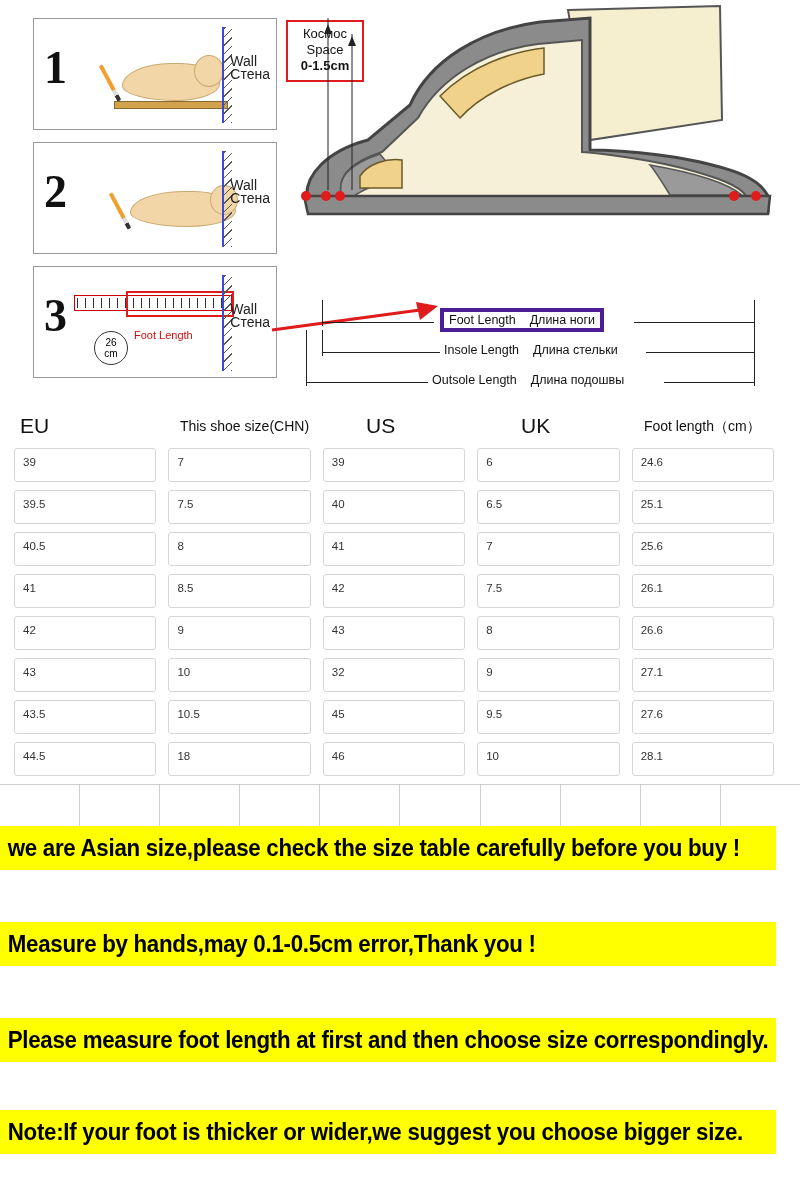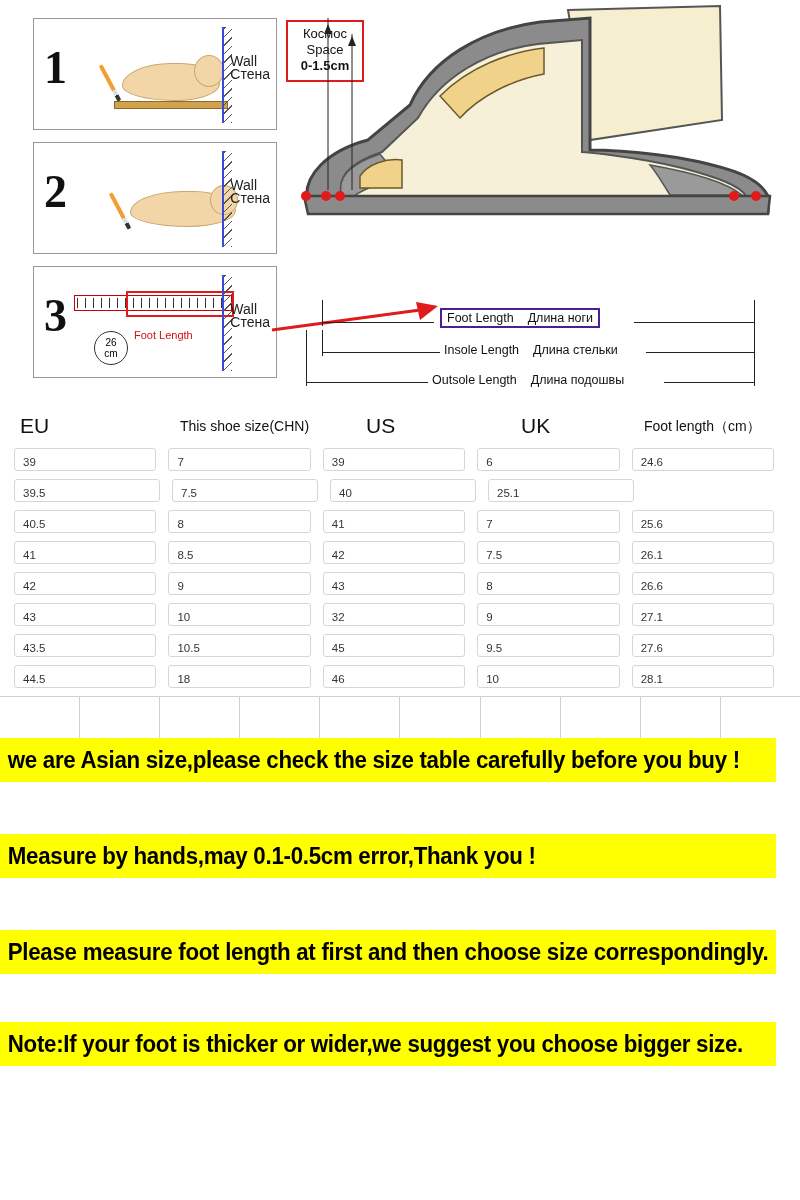--- a/index.html
+++ b/index.html
@@ -153,21 +153,21 @@
   .shoe-svg { display:block; }
 
   
   .meas {
     position: absolute;
     font-size: 12.5px;
     color: #111;
     white-space: nowrap;
   }
   .meas.boxed {
-    border: 2px solid #4c1d95;
+    border: 4px solid #4c1d95;
     padding: 1px 5px;
     background: #fff;
   }
   .dimline {
     position: absolute;
     height: 1px;
     background: #222;
   }
   .tickv {
     position: absolute;
@@ -210,21 +210,21 @@
   }
   .cell {
     width: 158px;
     box-sizing: border-box;
     padding-right: 12px;
   }
   .cell-in {
     border: 1px solid #d6d6d6;
     border-radius: 3px;
     background: #fff;
-    height: 23px;
+    height: 34px;
     line-height: 26px;
     font-size: 11.5px;
     color: #333;
     padding-left: 8px;
     box-sizing: border-box;
     overflow: hidden;
     white-space: nowrap;
   }
 
   
@@ -428,20 +428,23 @@
     <div class="cell">
         <div class="cell-in">39.5</div>
       </div>
     <div class="cell">
         <div class="cell-in">7.5</div>
       </div>
     <div class="cell">
         <div class="cell-in">40</div>
       </div>
     <div class="cell">
+        <div class="cell-in">6.5</div>
+      </div>
+    <div class="cell">
         <div class="cell-in">25.1</div>
       </div>
   </div>
 
   <div class="trow">
     <div class="cell">
         <div class="cell-in">40.5</div>
       </div>
     <div class="cell">
         <div class="cell-in">8</div>

